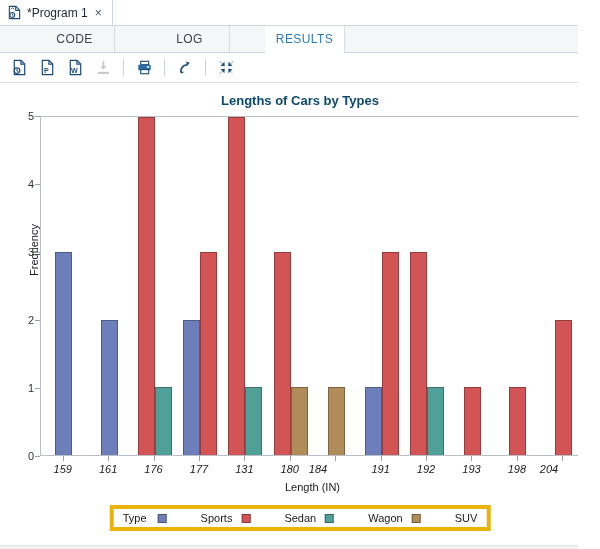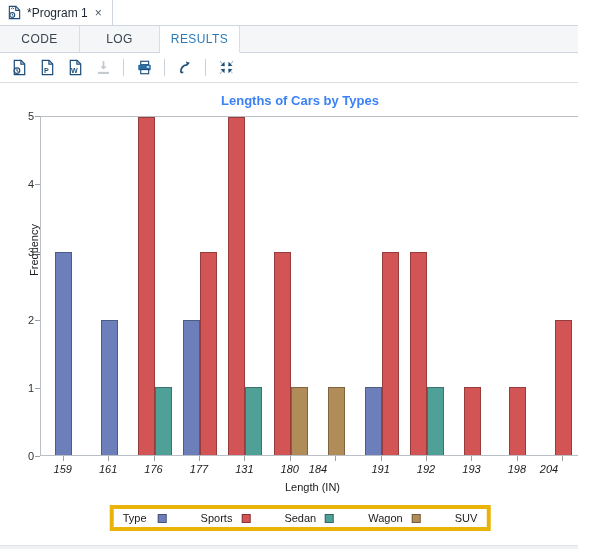--- a/index.html
+++ b/index.html
@@ -70,20 +70,21 @@
     align-items: center;
     justify-content: center;
     width: 80px;
     font-size: 12px;
     letter-spacing: .4px;
     color: #394552;
     border-right: 1px solid #d8dde2;
     box-sizing: border-box;
     cursor: pointer;
     background: #f5f6f7;
+    margin-left: 35px;
   }
   .subtab.active {
     background: #ffffff;
     color: #2b7bb9;
     border-bottom: 1px solid #ffffff;
     margin-bottom: -1px;
   }
 
   
   .toolbar {
@@ -122,21 +123,21 @@
     background: #ffffff;
     box-sizing: border-box;
   }
   .chart-title {
     position: absolute;
     left: 0; right: 0;
     top: 10px;
     text-align: center;
     font-size: 13px;
     font-weight: bold;
-    color: #3b82f6;
+    color: #0c4a6e;
   }
 
   .plot-wrap {
     position: absolute;
     left: 40px;
     top: 33px;
     width: 545px;
     height: 340px;
   }
   .plot-box {

